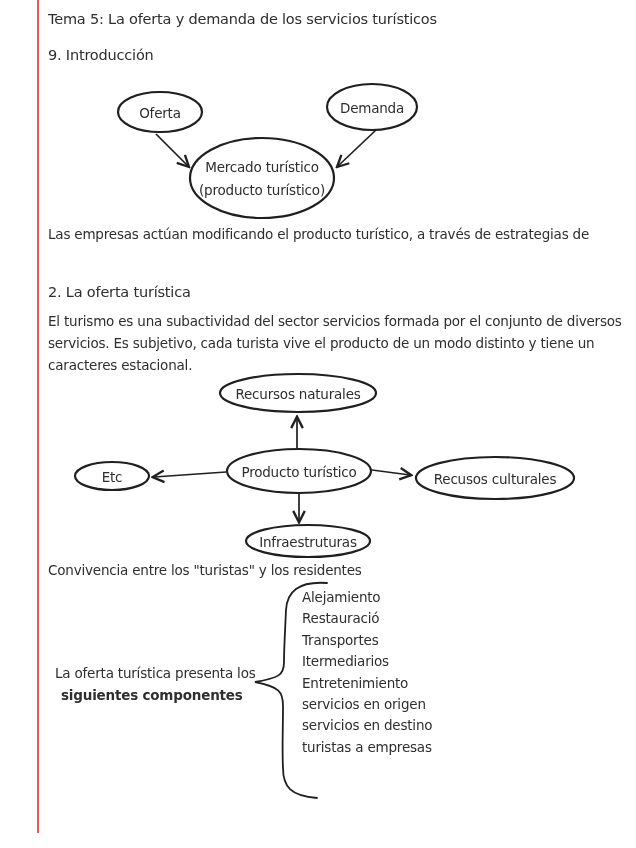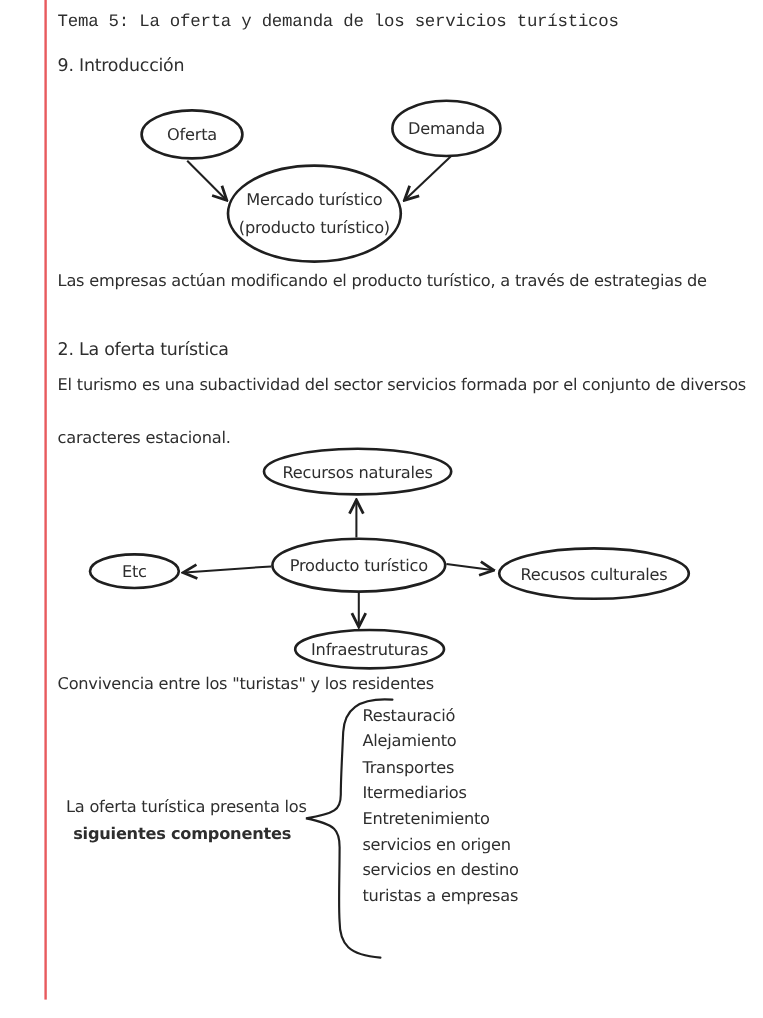--- a/index.html
+++ b/index.html
@@ -17,21 +17,21 @@
     width: 2px; height: 833px;
     background: #e85a5e;
   }
   .txt {
     position: absolute;
     font-size: 13.5px;
     letter-spacing: -0.2px;
     white-space: nowrap;
     color: #2e2e2e;
   }
-  .title { font-size: 14.5px; font-family: Liberation Mono, monospace; }
+  .title { font-size: 14.5px; }
   .heading { font-size: 14.5px; }
   .diagram { position: absolute; }
   .diagram ellipse { fill: none; stroke: #1f1f1f; stroke-width: 2.2; }
   .diagram line { stroke: #1f1f1f; stroke-width: 1.7; }
   .diagram text {
     font-family: "DejaVu Sans", "Liberation Sans", sans-serif;
     font-size: 13.5px; fill: #2e2e2e; letter-spacing: -0.2px;
   }
   .brace path { fill: none; stroke: #1f1f1f; stroke-width: 1.8; stroke-linecap: round; }
   .components-list { position: absolute; left: 302px; top: 587px; }
@@ -66,20 +66,21 @@
     <text x="162" y="112" text-anchor="middle" dominant-baseline="central">(producto turístico)</text>
     <line x1="56" y1="56" x2="88" y2="88" marker-end="url(#arrowV)"></line>
     <line x1="276" y1="52" x2="238" y2="88" marker-end="url(#arrowV)"></line>
   </svg>
 
   <div class="txt" style="left:48px; top:226px;">Las empresas actúan modificando el producto turístico, a través de estrategias de</div>
 
   <div class="txt heading" style="left:48px; top:284px;">2. La oferta turística</div>
 
   <div class="txt" style="left:48px; top:313px;">El turismo es una subactividad del sector servicios formada por el conjunto de diversos</div>
+  <div class="txt" style="left:48px; top:335px;">servicios. Es subjetivo, cada turista vive el producto de un modo distinto y tiene un</div>
   <div class="txt" style="left:48px; top:357px;">caracteres estacional.</div>
 
   <svg class="diagram" style="left:60px; top:372px;" width="530" height="195" viewBox="0 0 530 195">
     <defs>
       <marker id="arrowV2" viewBox="0 0 10 10" refX="8" refY="5" markerWidth="8.5" markerHeight="8.5" orient="auto-start-reverse">
         <path d="M1,1 L9,5 L1,9" fill="none" stroke="#1f1f1f" stroke-width="1.6"></path>
       </marker>
     </defs>
     <ellipse cx="238" cy="21" rx="78" ry="19"></ellipse>
     <text x="238" y="22" text-anchor="middle" dominant-baseline="central">Recursos naturales</text>
@@ -106,22 +107,22 @@
     <path d="M 81 5
              C 52 3, 41 14, 40 32
              C 39 55, 38 70, 38 84
              C 38 97, 33 100, 9 104
              C 34 109, 37 114, 37 128
              C 37 150, 36 175, 37 190
              C 37 209, 45 218, 71 220"></path>
   </svg>
 
   <div class="components-list">
+    <div class="item">Alejamiento</div>
     <div class="item">Restauració</div>
-    <div class="item">Alejamiento</div>
     <div class="item">Transportes</div>
     <div class="item">Itermediarios</div>
     <div class="item">Entretenimiento</div>
     <div class="item">servicios en origen</div>
     <div class="item">servicios en destino</div>
     <div class="item">turistas a empresas</div>
   </div>
 
 </div>
 

